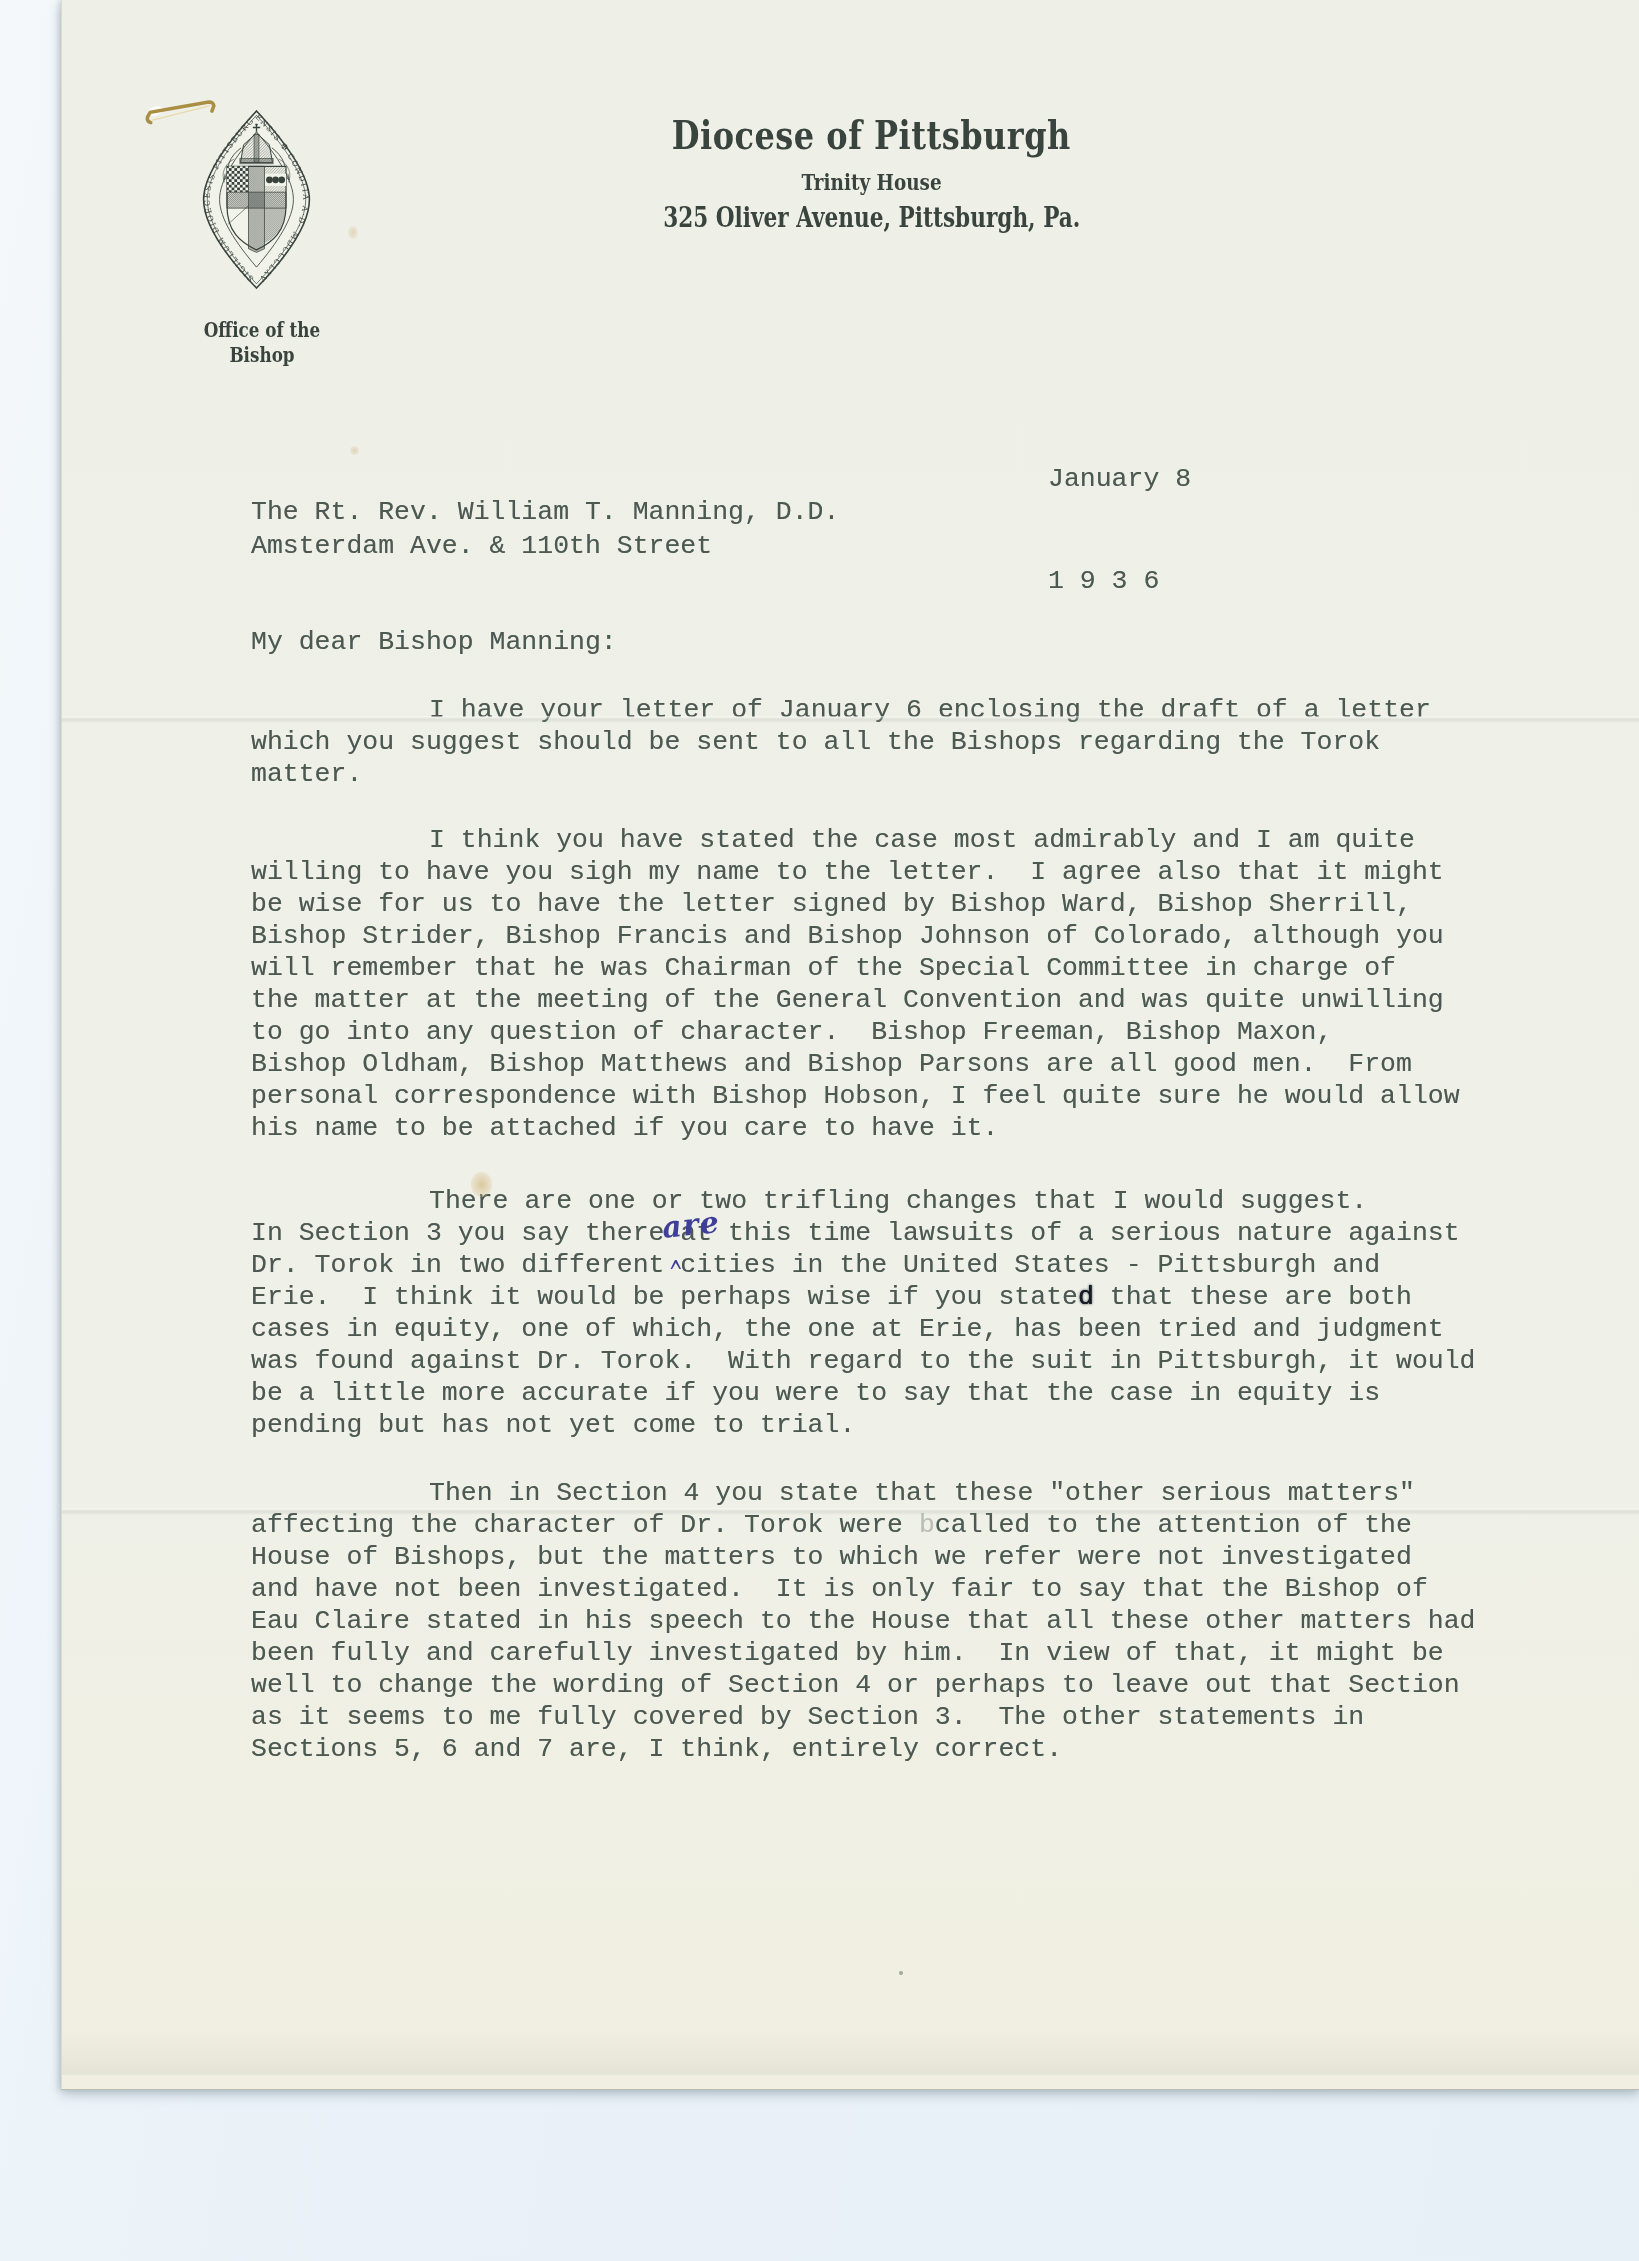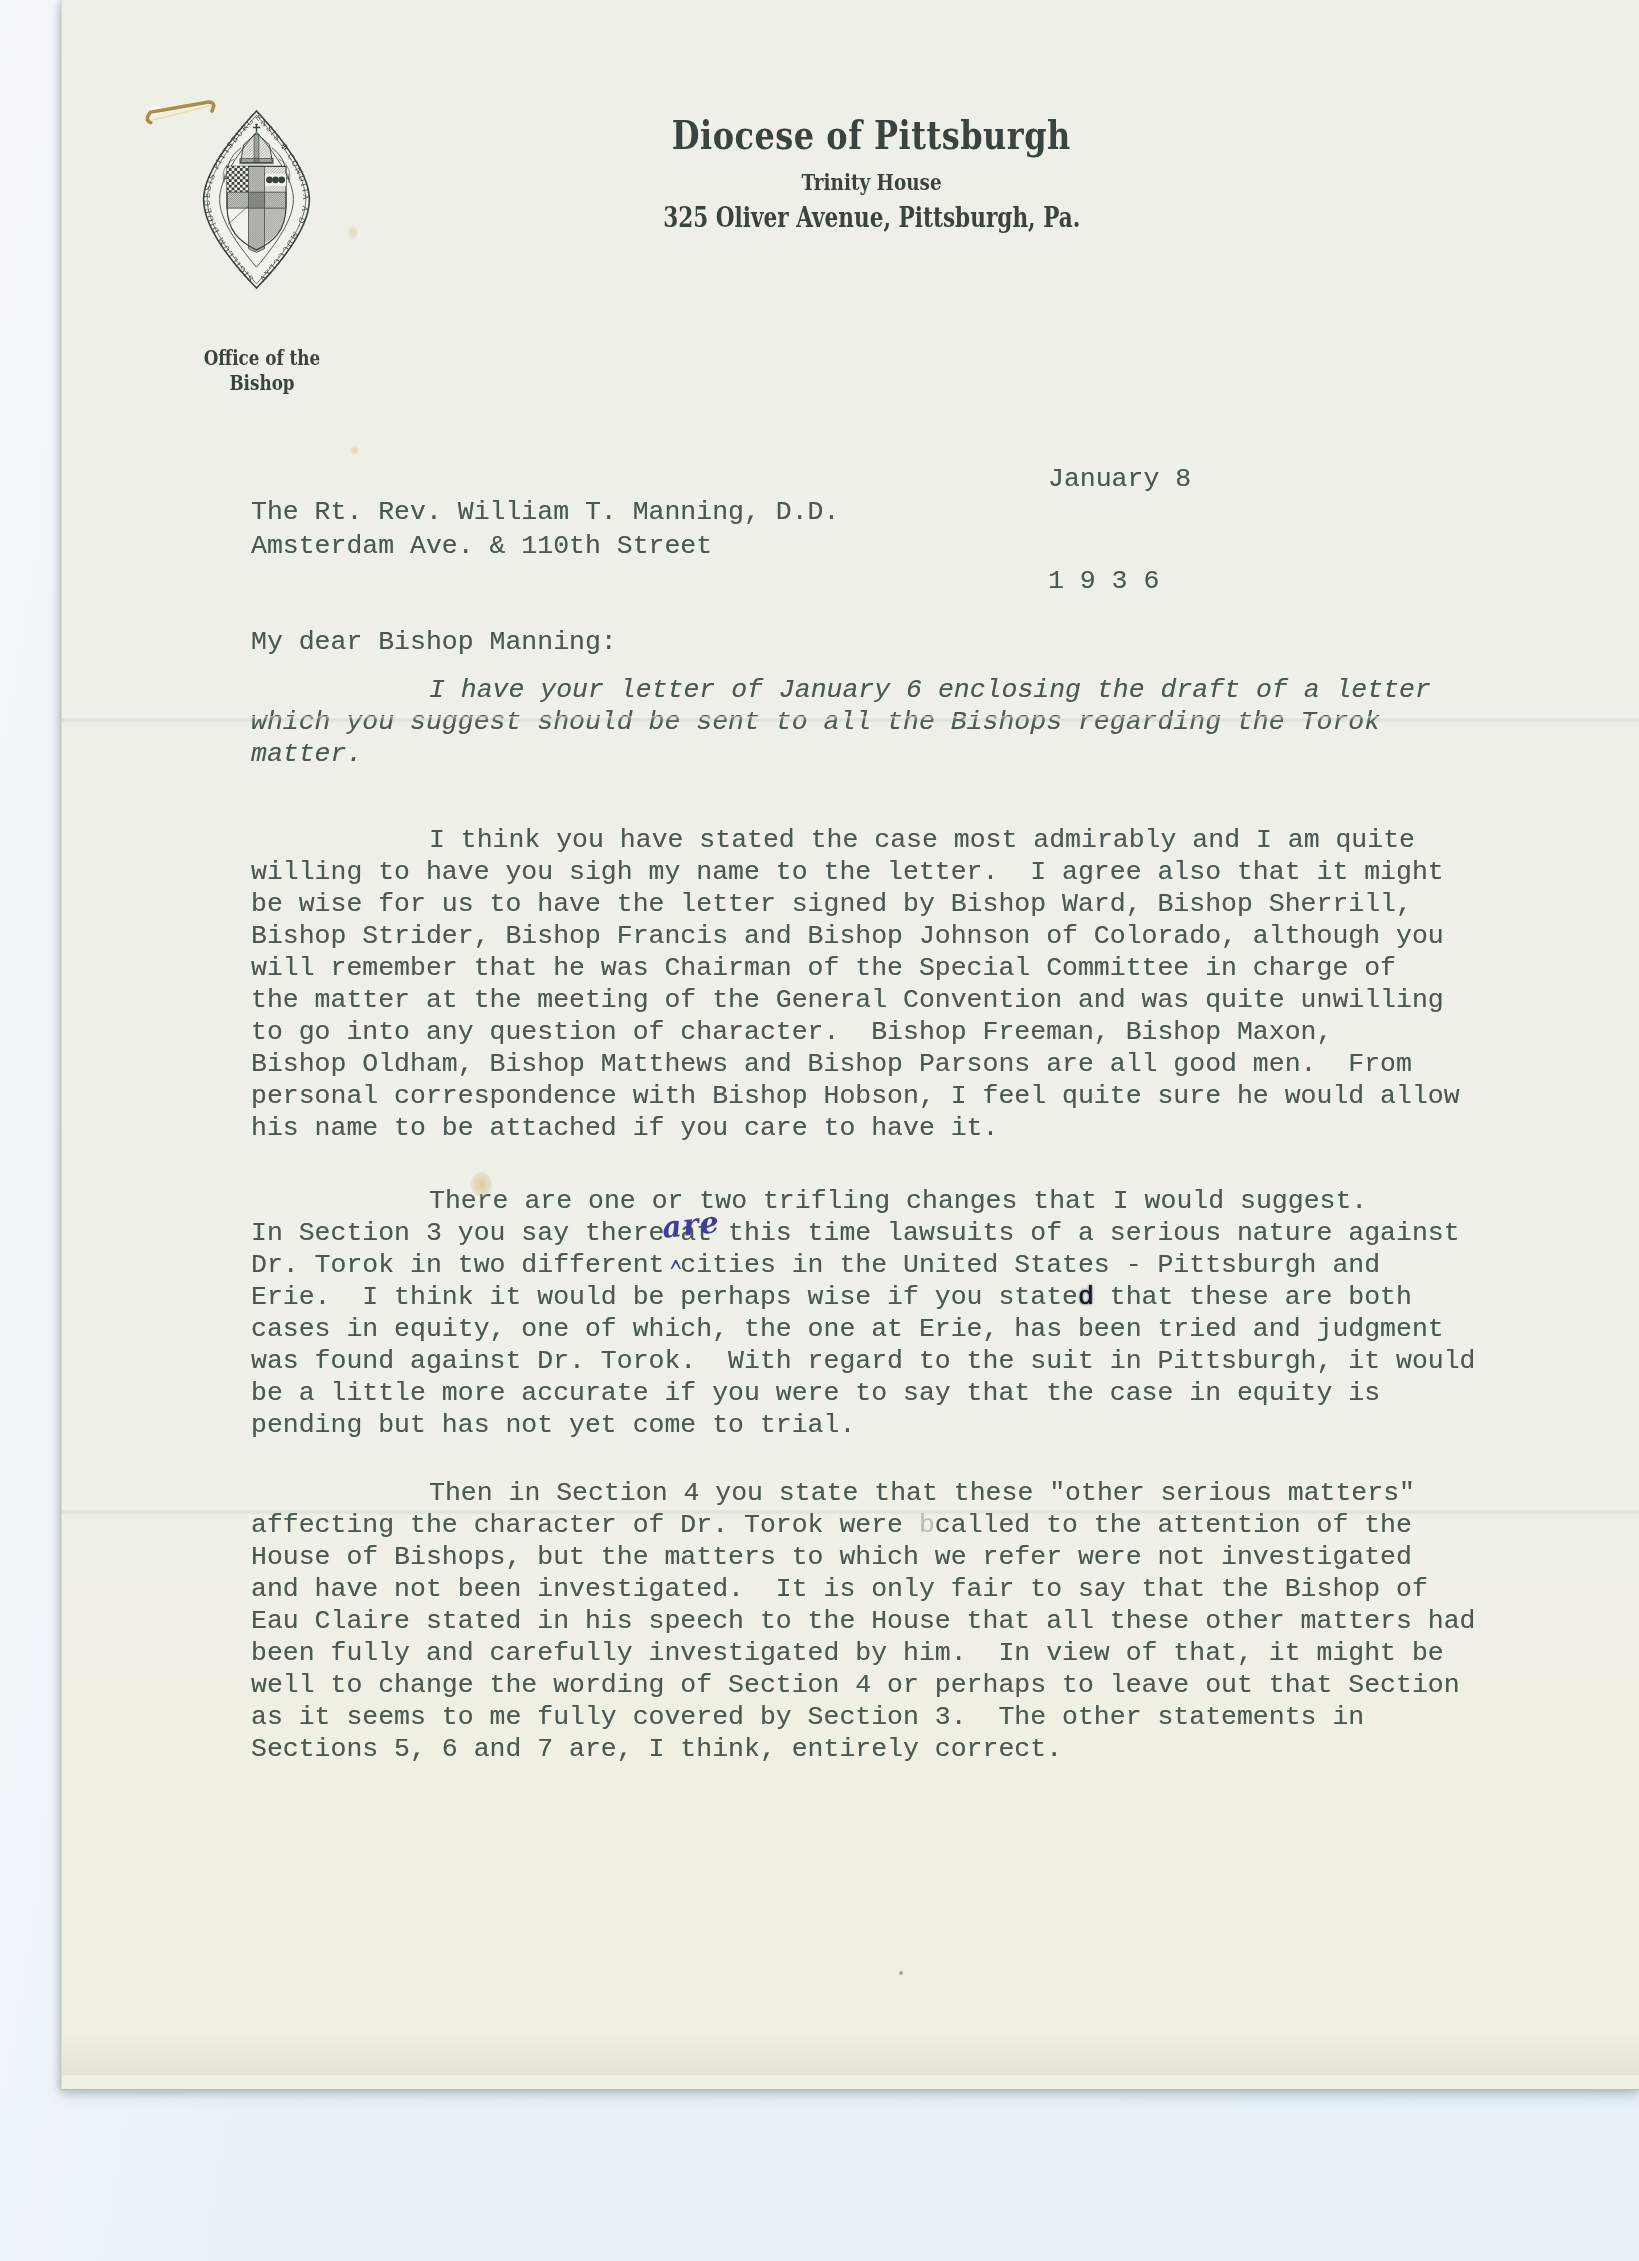--- a/index.html
+++ b/index.html
@@ -25,32 +25,32 @@
   #stain-2{left:288px;top:446px;width:9px;height:9px;background:radial-gradient(#d8c29a,rgba(216,194,154,0));opacity:.65;}
   #stain-3{left:409px;top:1172px;width:21px;height:24.6px;background:radial-gradient(#d8bf8e,rgba(216,191,142,0));opacity:.8;}
   #ink-dot{left:837px;top:1971px;width:3.9px;height:3.9px;background:#99a08f;opacity:.9;}
   
   .blackletter{font-family:"DejaVu Serif","Liberation Serif",serif;font-weight:bold;color:#3a443e;}
   .squeeze{display:inline-block;transform:scaleX(.8);transform-origin:center;}
   #lh-center{position:absolute;left:517px;top:0;width:585px;text-align:center;}
   #lh-title{position:absolute;left:0;width:100%;top:111px;font-size:40px;letter-spacing:0.6px;}
   #lh-sub1{position:absolute;left:0;width:100%;top:168px;font-size:23px;}
   #lh-sub2{position:absolute;left:0;width:100%;top:202px;font-size:27px;}
-  #lh-office{position:absolute;left:103px;top:317px;width:194px;text-align:center;font-size:21px;margin-top:28px;}
+  #lh-office{position:absolute;left:103px;top:317px;width:194px;text-align:center;font-size:21px;}
   #seal-box{position:absolute;left:133px;top:103px;width:123px;height:193px;}
   #staple-box{position:absolute;left:83px;top:94px;width:74px;height:36px;}
   
   .type{font-family:"Liberation Mono","DejaVu Sans Mono",monospace;font-size:26.5px;color:#4c5953;
         text-shadow:0 0 0.6px rgba(76,89,83,.45);white-space:pre;}
   #date-block{position:absolute;left:986px;top:394px;line-height:34px;}
   #recipient{position:absolute;left:189px;top:495px;line-height:34px;}
   #salutation{position:absolute;left:189px;top:625px;line-height:34px;}
   #letter-body{position:absolute;left:189px;top:0;width:1326px;}
   .para{position:absolute;left:0;width:100%;}
-  .para:nth-of-type(1){top:674px;font-style:italic;} .para:nth-of-type(2){top:824px;}
+  .para:nth-of-type(1){top:694px;} .para:nth-of-type(2){top:824px;}
   .para:nth-of-type(3){top:1185px;} .para:nth-of-type(4){top:1477px;}
   .line{height:32px;line-height:32px;}
   .line.indent{text-indent:178px;}
   
   .ins{position:relative;display:inline-block;width:0;overflow:visible;}
   .ins-word{position:absolute;left:-2.6px;top:-31px;font-family:"DejaVu Serif",serif;font-style:italic;
     font-size:30px;font-weight:bold;color:#3f3e99;transform:rotate(-6deg);letter-spacing:1.3px;
     white-space:nowrap;text-shadow:none;}
   .ins-caret{position:absolute;left:2.6px;top:17px;font-family:"DejaVu Sans",sans-serif;font-size:21px;
     color:#3f3e99;transform:scale(.8,1.5);text-shadow:none;}

